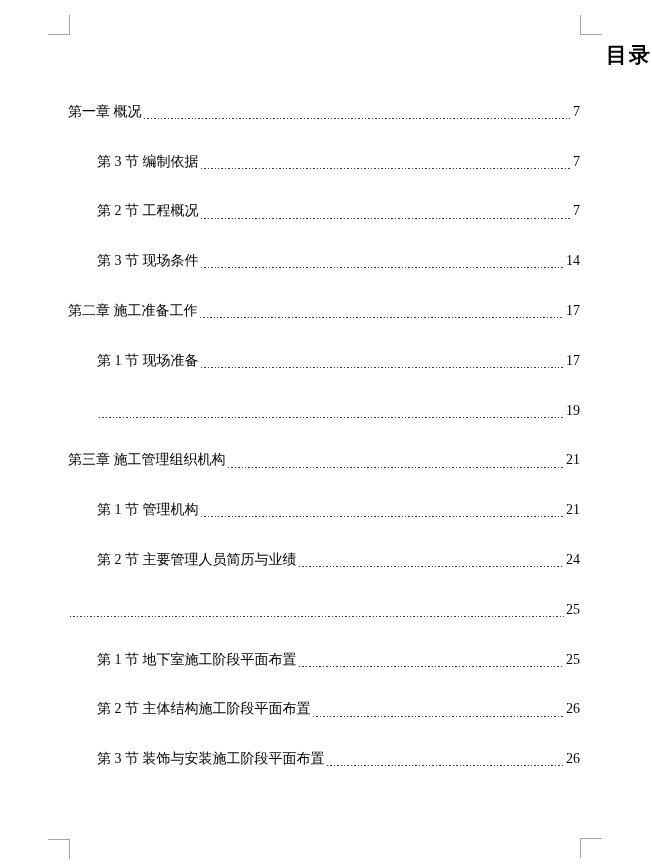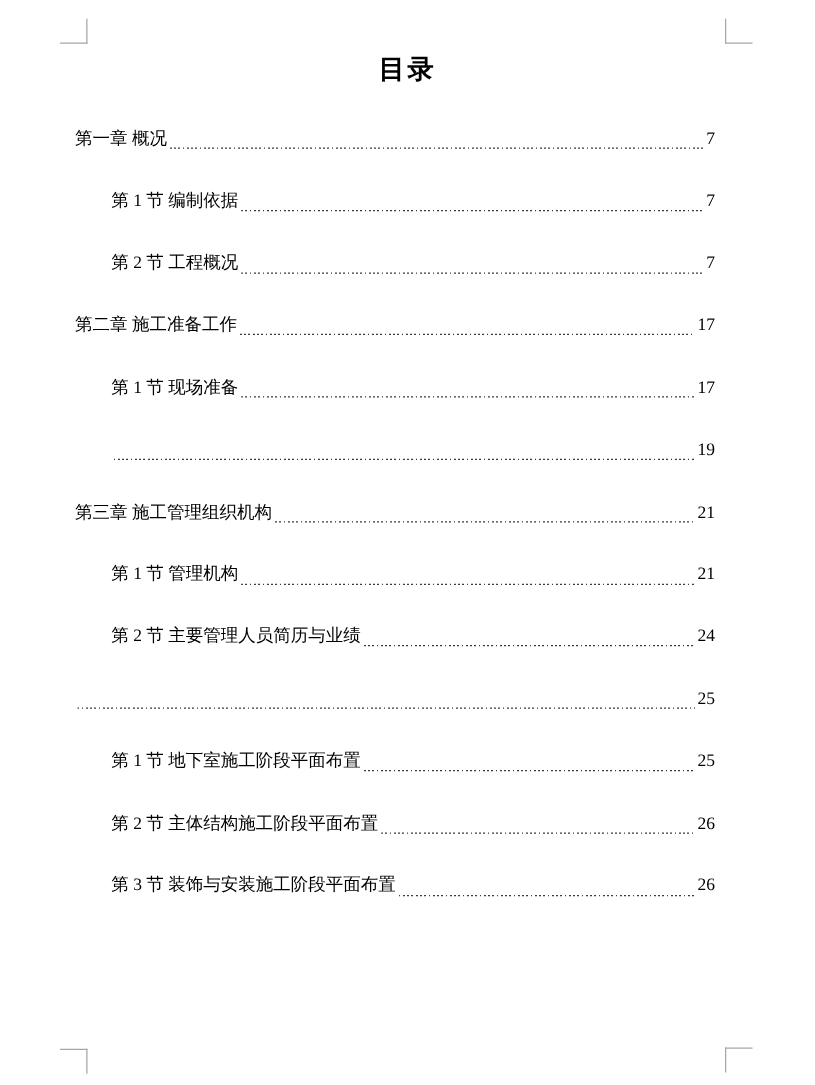--- a/index.html
+++ b/index.html
@@ -28,30 +28,30 @@
   }
   .crop.tl { left: 48px; top: 15px;  border-right: 1px solid var(--crop); border-bottom: 1px solid var(--crop); }
   .crop.tr { left: 580px; top: 15px; border-left: 1px solid var(--crop);  border-bottom: 1px solid var(--crop); }
   .crop.bl { left: 48px; top: 839px; border-right: 1px solid var(--crop); border-top: 1px solid var(--crop); }
   .crop.br { left: 580px; top: 838px; border-left: 1px solid var(--crop);  border-top: 1px solid var(--crop); }
 
   .doc-title {
     position: absolute;
     top: 42px; left: 0;
     width: 100%;
-    text-align: center;
+    text-align: right;
     font-size: 21px;
     font-weight: bold;
     letter-spacing: 2px;
     line-height: 26px;
   }
 
   .toc-list {
     position: absolute;
-    left: 60px; top: 87px;
+    left: 68px; top: 87px;
     width: 512px;
   }
   .toc-row {
     display: flex;
     align-items: center;
     height: 49.8px;
     font-size: 14px;
     line-height: 16px;
     cursor: default;
   }
@@ -84,31 +84,36 @@
   <div class="doc-title">目录</div>
 
   <div class="toc-list">
   <div class="toc-row lvl1">
     <span class="toc-label">第一章 概况</span>
     <span class="toc-leader"></span>
     <span class="toc-page">7</span>
   </div>
 
   <div class="toc-row lvl2">
-    <span class="toc-label">第 1 节 编制依据</span>
+    <span class="toc-label">第 3 节 编制依据</span>
     <span class="toc-leader"></span>
     <span class="toc-page">7</span>
   </div>
 
   <div class="toc-row lvl2">
     <span class="toc-label">第 2 节 工程概况</span>
     <span class="toc-leader"></span>
     <span class="toc-page">7</span>
   </div>
 
+  <div class="toc-row lvl2">
+    <span class="toc-label">第 3 节 现场条件</span>
+    <span class="toc-leader"></span>
+    <span class="toc-page">14</span>
+  </div>
 
 
   <div class="toc-row lvl1">
     <span class="toc-label">第二章 施工准备工作</span>
     <span class="toc-leader"></span>
     <span class="toc-page">17</span>
   </div>
 
   <div class="toc-row lvl2">
     <span class="toc-label">第 1 节 现场准备</span>

